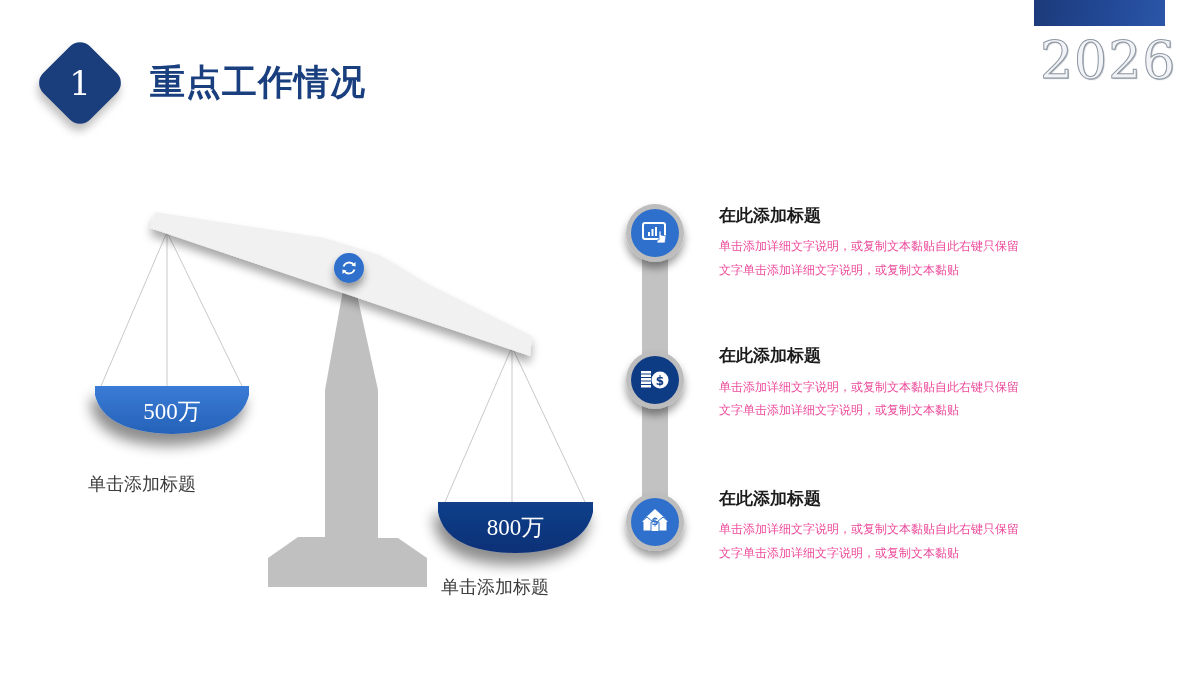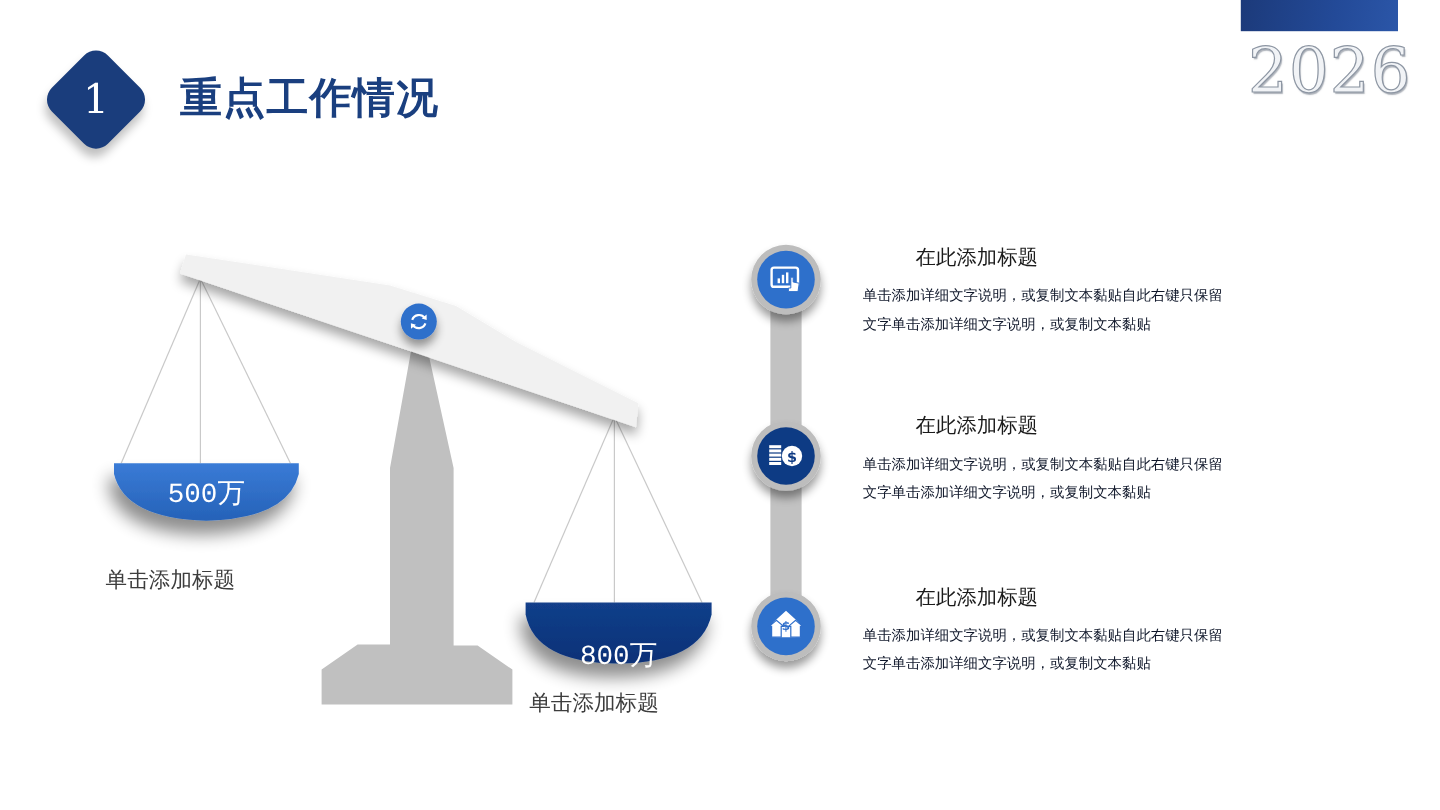--- a/index.html
+++ b/index.html
@@ -17,26 +17,26 @@
   .top-bar { left:1034px; top:0; width:131px; height:26px;
              background:linear-gradient(100deg,#1c3a7a 0%,#234a98 60%,#2b56a8 100%); }
   .year { left:1040px; top:36px; width:118px; text-align:center; font-family:"DejaVu Serif","Liberation Serif",serif;
           font-size:52px; line-height:48px; color:#f1f3f6; letter-spacing:1px;
           -webkit-text-stroke:1px #8d96a3;
           text-shadow:1px 1px 1px rgba(90,100,115,0.5); }
 
   
   .scale-svg { left:0; top:0; width:1200px; height:675px; }
 
-  .pan-label { color:#ffffff; font-family:Liberation Mono, monospace; font-size:23px; text-align:center; line-height:30px; }
+  .pan-label { color:#ffffff; font-family:Liberation Serif, serif; font-size:23px; text-align:center; line-height:30px; }
   .pan-caption { color:#3d3d3d; font-size:18px; text-align:left; line-height:24px; }
 
   
-  .tl-item-title { left:719px; color:#1b1b1b; font-size:17px; font-weight:normal; line-height:24px;margin-left:44px; }
-  .tl-item-desc { left:719px; width:340px; color:#0f172a; font-size:12px; line-height:24px; }
+  .tl-item-title { left:719px; color:#1b1b1b; font-size:17px; font-weight:bold; line-height:24px; }
+  .tl-item-desc { left:719px; width:340px; color:#ec4899; font-size:12px; line-height:24px; }
 </style>
 </head>
 <body>
 
 <div class="abs badge"></div>
 <div class="abs badge-num">1</div>
 <div class="abs page-title">重点工作情况</div>
 
 <div class="abs top-bar"></div>
 <div class="abs year">2026</div>
@@ -161,21 +161,21 @@
     <polygon points="655,509 666,519 663,519 663,531 647,531 647,519 644,519"></polygon>
     <polygon points="641,522 647,517 653,522 651,522 651,531 643,531 643,522" stroke="#2f6fcb" stroke-width="1"></polygon>
     <polygon points="657,522 663,517 669,522 667,522 667,531 659,531 659,522" stroke="#2f6fcb" stroke-width="1"></polygon>
     <text x="655" y="525" font-size="10" font-weight="bold" text-anchor="middle" fill="#2f6fcb" font-family="DejaVu Sans, sans-serif">$</text>
   </g>
 </svg>
 
 <div class="abs pan-label" style="left:95px; top:397px; width:154px;">500万</div>
 <div class="abs pan-caption" style="left:88px; top:472px; width:160px;">单击添加标题</div>
 
-<div class="abs pan-label" style="left:438px; top:532px; width:155px;">800万</div>
+<div class="abs pan-label" style="left:438px; top:513px; width:155px;">800万</div>
 <div class="abs pan-caption" style="left:441px; top:575px; width:160px;">单击添加标题</div>
 
 <div class="abs tl-item-title" style="top:203px;">在此添加标题</div>
 <div class="abs tl-item-desc" style="top:234px;">单击添加详细文字说明，或复制文本黏贴自此右键只保留</div>
 <div class="abs tl-item-desc" style="top:258px;">文字单击添加详细文字说明，或复制文本黏贴</div>
 
 <div class="abs tl-item-title" style="top:343px;">在此添加标题</div>
 <div class="abs tl-item-desc" style="top:375px;">单击添加详细文字说明，或复制文本黏贴自此右键只保留</div>
 <div class="abs tl-item-desc" style="top:398px;">文字单击添加详细文字说明，或复制文本黏贴</div>
 

